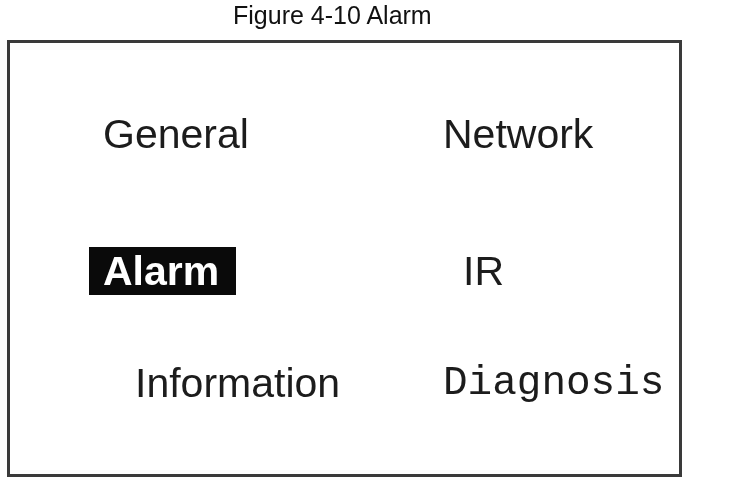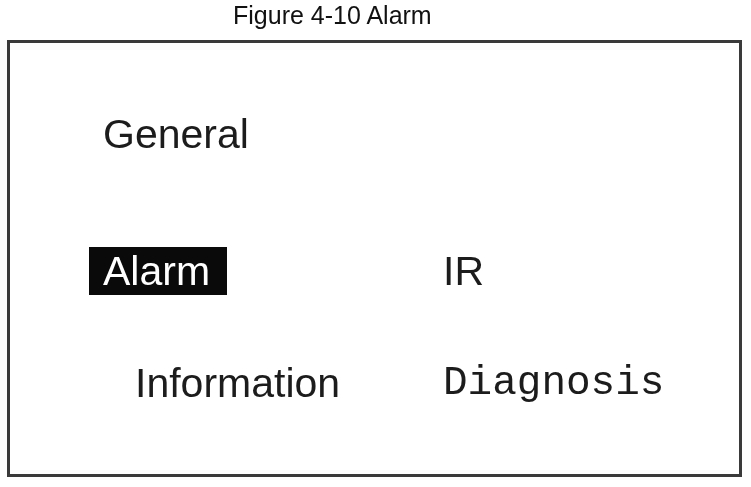--- a/index.html
+++ b/index.html
@@ -19,54 +19,56 @@
     line-height: 26px;
     color: #111111;
     letter-spacing: 0px;
     white-space: nowrap;
     margin-left: 24px;
   }
   .screen {
     position: absolute;
     left: 7px;
     top: 40px;
-    width: 735px;
+    width: 675px;
     height: 437px;
     border: 3px solid var(--border-color, #3a3a3a);
     background: #ffffff;
   }
   .menu-item {
     position: absolute;
     font-size: 41px;
     line-height: 48px;
     color: var(--text-color, #1c1c1c);
     white-space: nowrap;
     cursor: default;
   }
   .pos-general     { left: 93px;  top: 67px;  }
   .pos-network     { left: 433px; top: 67px;  }
   .pos-alarm       { left: 79px;  top: 204px; }
-  .pos-ir          { left: 433px; top: 204px; }
+  .pos-ir          { left: 453px; top: 204px; }
   .pos-information { left: 91px;  top: 316px; margin-left: 34px; }
   .pos-diagnosis   { left: 433px; top: 316px; font-family: Liberation Mono, monospace; }
   .menu-item.selected {
     background: var(--hl-bg, #0a0a0a);
     color: var(--hl-fg, #ffffff);
     padding: 0 17px 0 14px;
+    font-weight: bold;
   }
 </style>
 </head>
 <body>
 
 <div class="caption">Figure 4-10 Alarm</div>
 
 <div class="screen">
 
   <div class="menu-item pos-general">General</div>
 
+  <div class="menu-item pos-network">Network</div>
 
   <div class="menu-item pos-alarm selected">Alarm</div>
 
   <div class="menu-item pos-ir">IR</div>
 
   <div class="menu-item pos-information">Information</div>
 
   <div class="menu-item pos-diagnosis">Diagnosis</div>
 </div>
 

